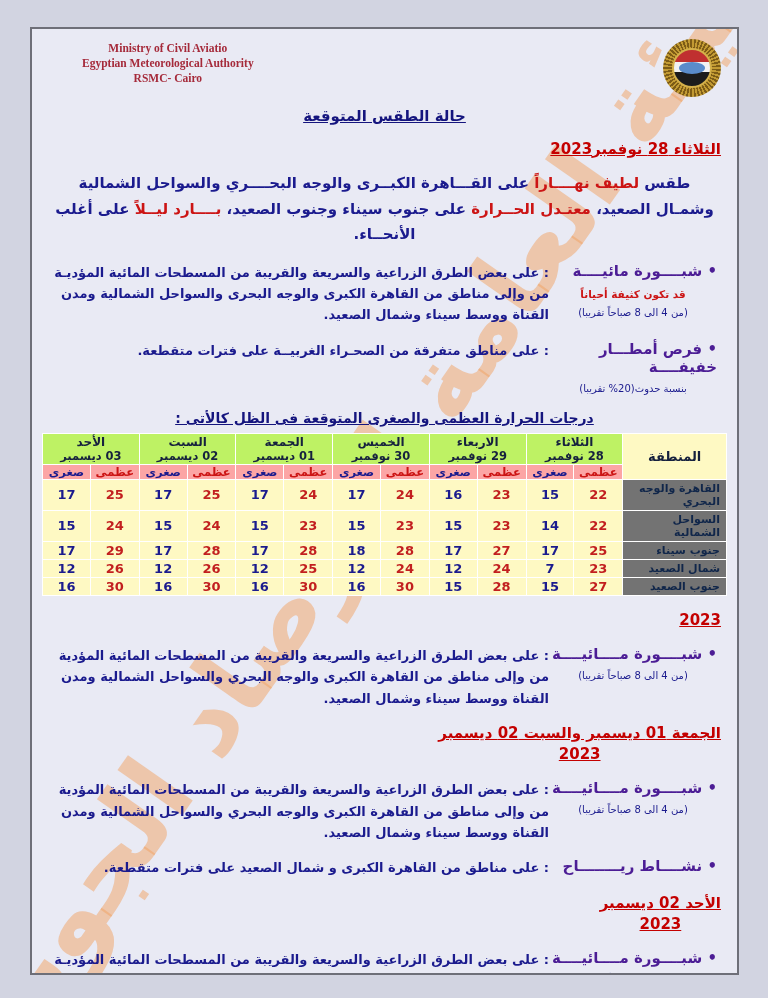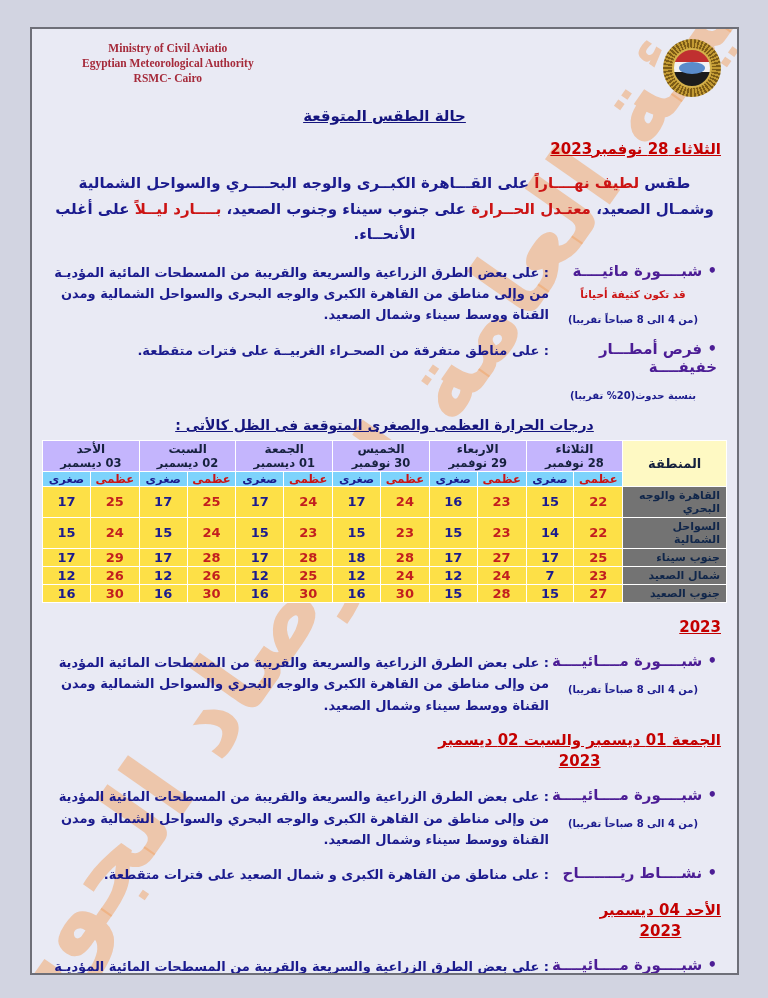--- a/index.html
+++ b/index.html
@@ -39,35 +39,35 @@
 
   .summary{direction:rtl;text-align:center;font-weight:bold;font-size:15px;line-height:1.7;margin-top:11px;padding:0 6px;}
   .summary .red{color:#cc1414;}
   .summary .navy{color:#1b1b8e;}
 
   .bullet{direction:rtl;display:flex;margin-top:14px;padding:0 10px 0 6px;align-items:flex-start;}
   .b-label-col{width:168px;flex:none;text-align:center;}
   .b-label{color:#4c1d95;font-weight:bold;font-size:15px;text-align:right;}
   .b-label::before{content:"•  ";}
   .b-note-red{color:#cc1414;font-weight:bold;font-size:10.5px;margin-top:8px;}
-  .b-note-blue{color:#1b1b8e;font-weight:bold;font-size:10px;margin-top:14px;}
+  .b-note-blue{color:#1b1b8e;font-weight:normal;font-size:10px;margin-top:7px;}
   .b-text{flex:1;color:#1b1b8e;font-weight:bold;font-size:13px;line-height:1.65;text-align:right;}
 
   .temps-head{text-align:center;color:#15157e;font-weight:bold;font-size:14px;text-decoration:underline;margin-top:16px;direction:rtl;}
   table.temps{direction:rtl;border-collapse:collapse;margin:7px auto 0;border:1px solid #9aa4b5;}
   table.temps th,table.temps td{border:1px solid #fff;}
   th.region-h{background:#fef9c3;color:#16213e;font-size:13px;font-weight:bold;width:118px;padding:2px 4px;}
-  th.day-h{background:#c4b5fd;color:#16213e;font-weight:bold;padding:1px 2px;}
+  th.day-h{background:#bef264;color:#16213e;font-weight:bold;padding:1px 2px;}
   .day-name{font-size:12px;}
   .day-date{font-size:11.5px;}
-  th.sub{background:#7dd3fc;font-size:11.5px;font-weight:bold;padding:0 2px;width:47px;}
+  th.sub{background:#fca5a5;font-size:11.5px;font-weight:bold;padding:0 2px;width:47px;}
   th.sub.max{color:#cc1414;}
   th.sub.min{color:#1b1b8e;}
   td.region{background:#737373;color:#10264a;font-size:11px;font-weight:bold;text-align:right;padding:2px 6px 2px 2px;}
-  td.val{background:#fde047;font-size:13px;font-weight:bold;text-align:center;padding:1px 0;}
+  td.val{background:#fef9c3;font-size:13px;font-weight:bold;text-align:center;padding:1px 0;}
   td.val.max{color:#c21f1f;}
   td.val.min{color:#1b1b8e;}
 </style>
 </head>
 <body>
 
 <div class="page">
   <div class="watermark">الهيئة العامة للأرصاد الجوية</div>
   <div class="content">
 
@@ -261,21 +261,21 @@
     </div>
     <div class="bullet">
       <div class="b-label-col">
         <div class="b-label">نشــــاط ريــــــــاح</div>
       </div>
       <div class="b-text">: على مناطق من القاهرة الكبرى و شمال الصعيد على فترات متقطعة.</div>
     </div>
 
     <div class="sec-head">
       <span class="inner">
-        <div>الأحد 04 ديسمبر</div>
+        <div>الأحد 02 ديسمبر</div>
         <div>2023</div>
       </span>
     </div>
     <div class="bullet">
       <div class="b-label-col">
         <div class="b-label">شبــــورة مــــائيــــة</div>
         <div class="b-note-blue">(من 4 الى 8 صباحاً تقريبا)</div>
       </div>
       <div class="b-text">: على بعض الطرق الزراعية والسريعة والقريبة من المسطحات المائية المؤديـة من وإلى مناطق من القاهرة الكبرى والوجه البحري والسواحل الشمالية ومدن القناة ووسط سيناء وشمال الصعيد.</div>
     </div>

